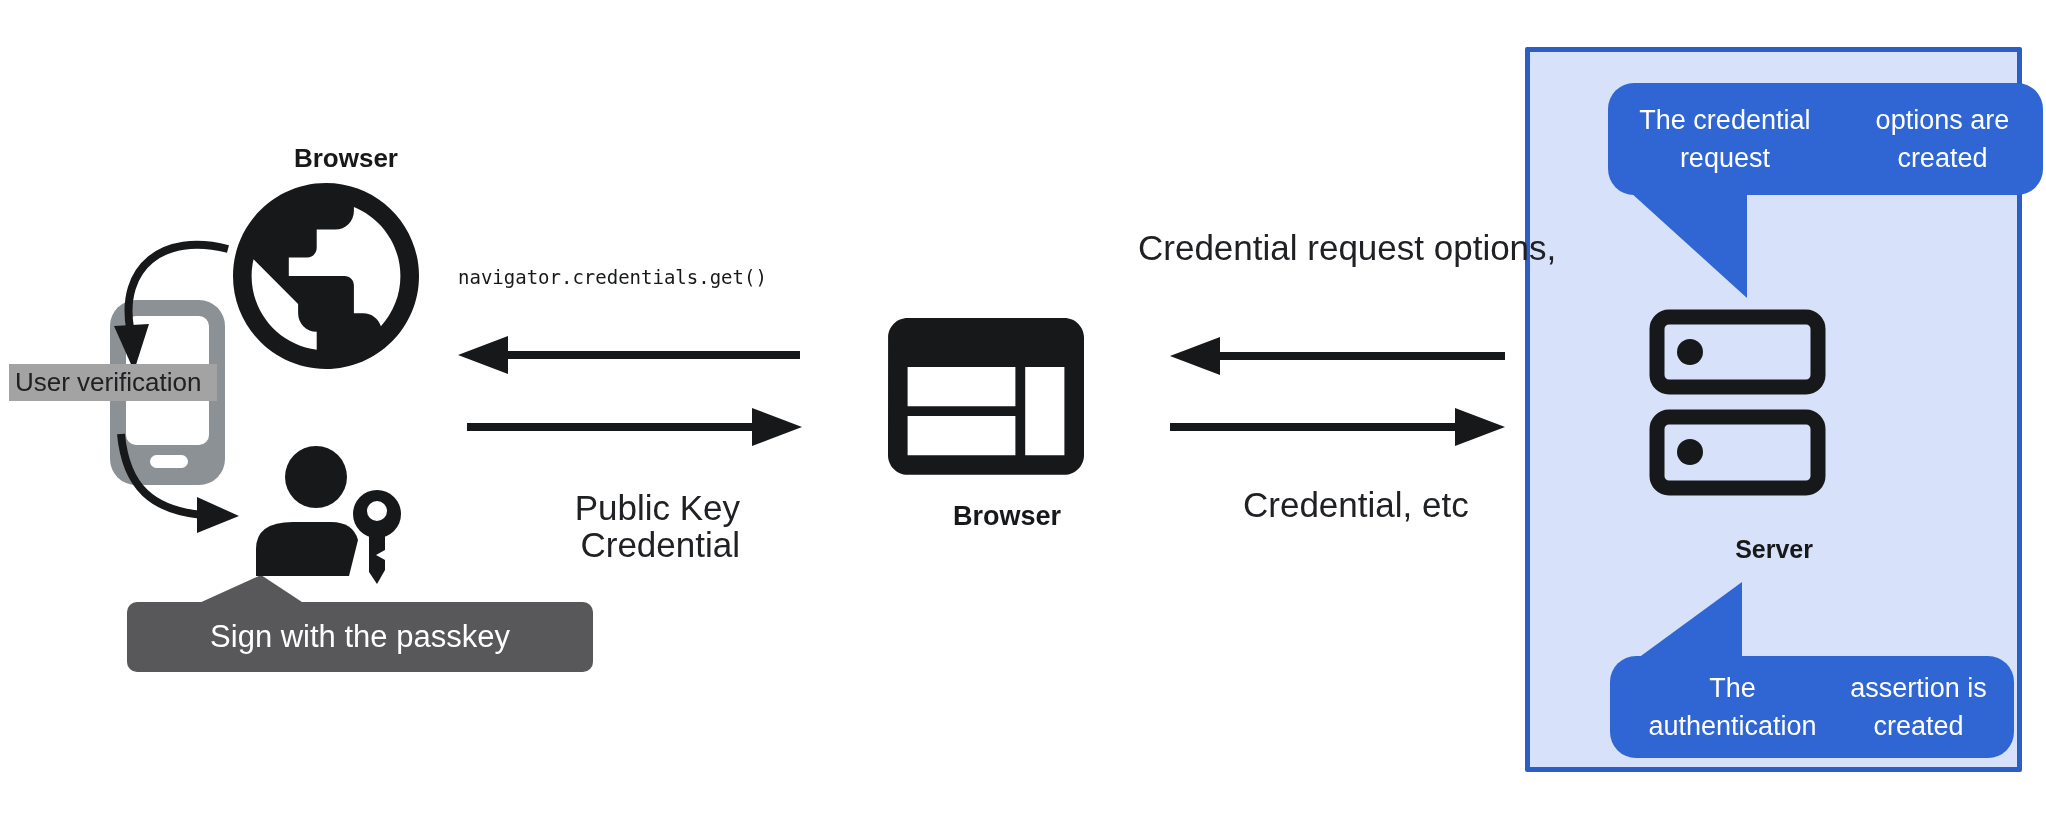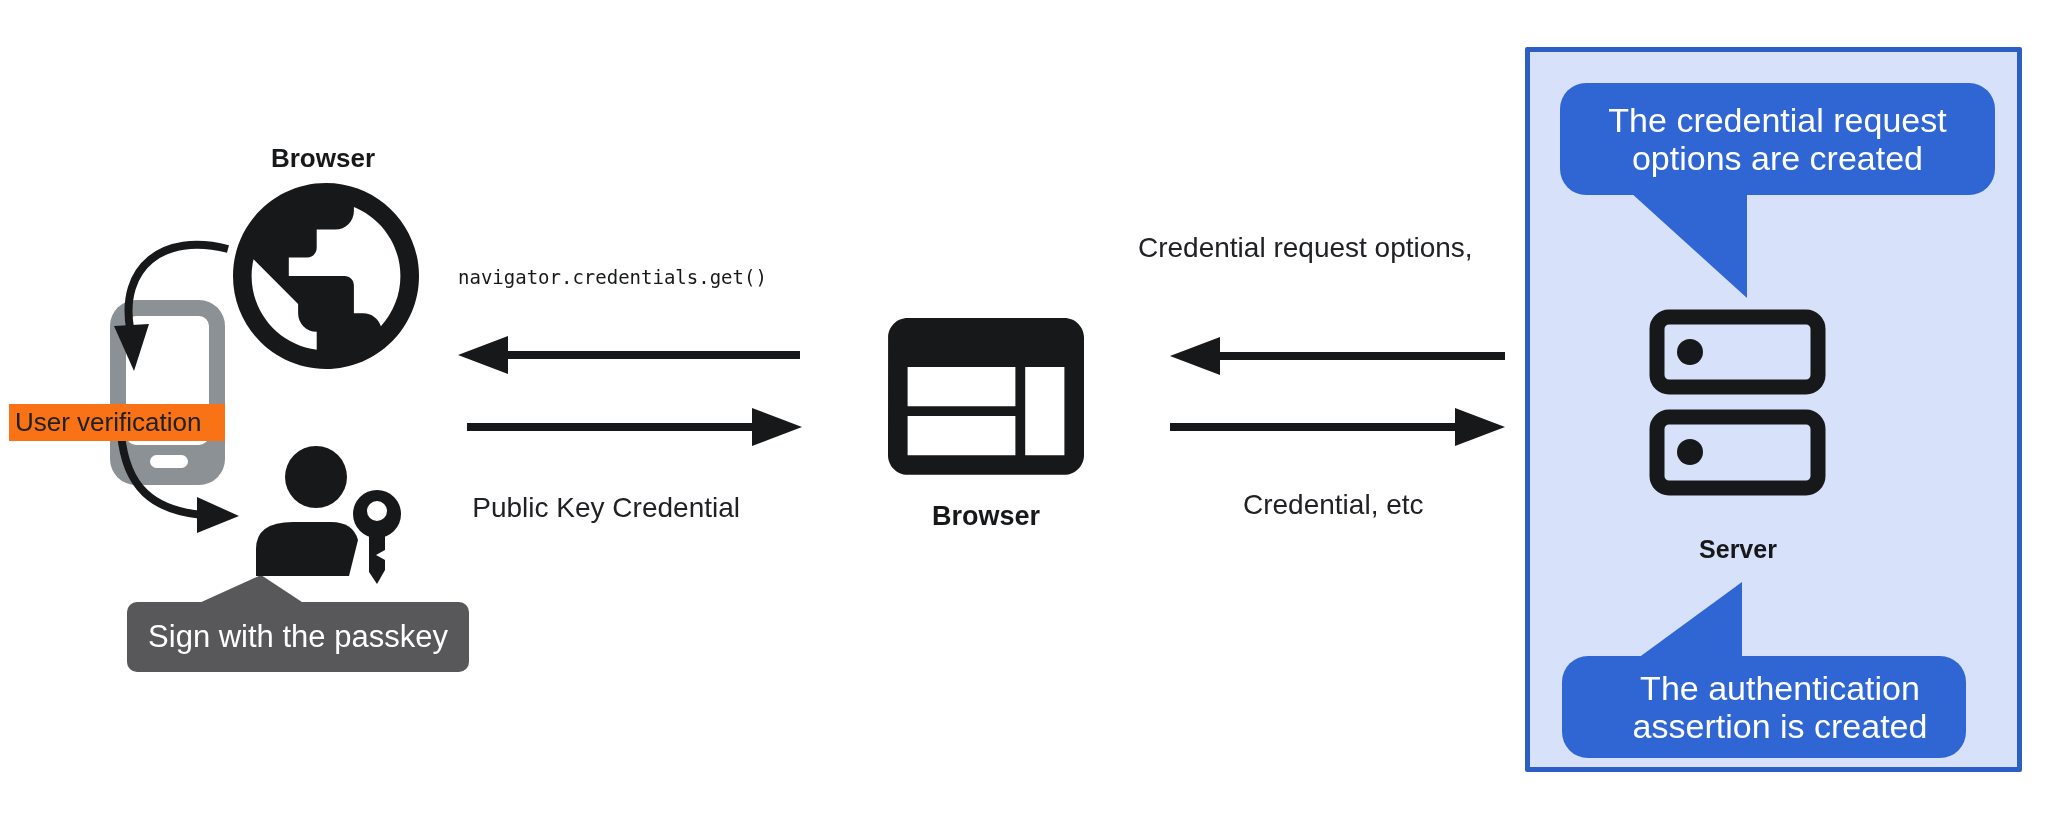--- a/index.html
+++ b/index.html
@@ -10,32 +10,32 @@
     --phone_gray:#8c9196;
     --ink:#17181a;
     --text:#202124;
     --white:#ffffff;
   }
   *{margin:0;padding:0;box-sizing:border-box;}
   html,body{width:2046px;height:818px;background:#ffffff;overflow:hidden;
     font-family:"Liberation Sans",sans-serif;}
   .stage{position:relative;width:2046px;height:818px;background:#ffffff;}
   .abs{position:absolute;}
-  .label{color:var(--ink);font-weight:700;font-size:26px;text-align:center;}
-  .body-text{color:var(--text);font-size:28px;line-height:37px;}
+  .label{color:var(--ink);font-weight:700;font-size:26px;text-align:right;}
+  .body-text{color:var(--text);font-size:35px;line-height:37px;}
   .mono{font-family:"DejaVu Sans Mono","Liberation Mono",monospace;font-size:19px;color:var(--ink);}
   .panel{left:1525px;top:47px;width:497px;height:725px;
     background:var(--panel_fill);border:5px solid var(--panel_border);border-radius:2px;}
   .bubble{background:var(--bubble_blue);color:var(--white);border-radius:26px;
-    display:flex;flex-direction:column;align-items:center;justify-content:center;
-    font-size:34px;line-height:38px;text-align:center;z-index:3;}
-  .tooltip{left:127px;top:602px;width:342px;height:70px;background:var(--tooltip_gray);
+    display:flex;align-items:center;justify-content:center;
+    font-size:27px;line-height:38px;text-align:center;z-index:3;margin-left:48px;}
+  .tooltip{left:127px;top:602px;width:466px;height:70px;background:var(--tooltip_gray);
     color:var(--white);border-radius:10px;display:flex;align-items:center;justify-content:center;
     font-size:31px;z-index:3;}
-  .uv-band{left:9px;top:404px;background:#f97316;padding:3px 24px 3px 6px;font-size:26px;
+  .uv-band{left:9px;top:364px;background:#a3a3a3;padding:3px 16px 3px 6px;font-size:26px;
     color:var(--text);z-index:3;}
   svg.layer{position:absolute;left:0;top:0;z-index:2;}
   .ztext{z-index:4;}
 </style>
 </head>
 <body>
 
 <div class="stage">
 
   <div class="abs panel"></div>

